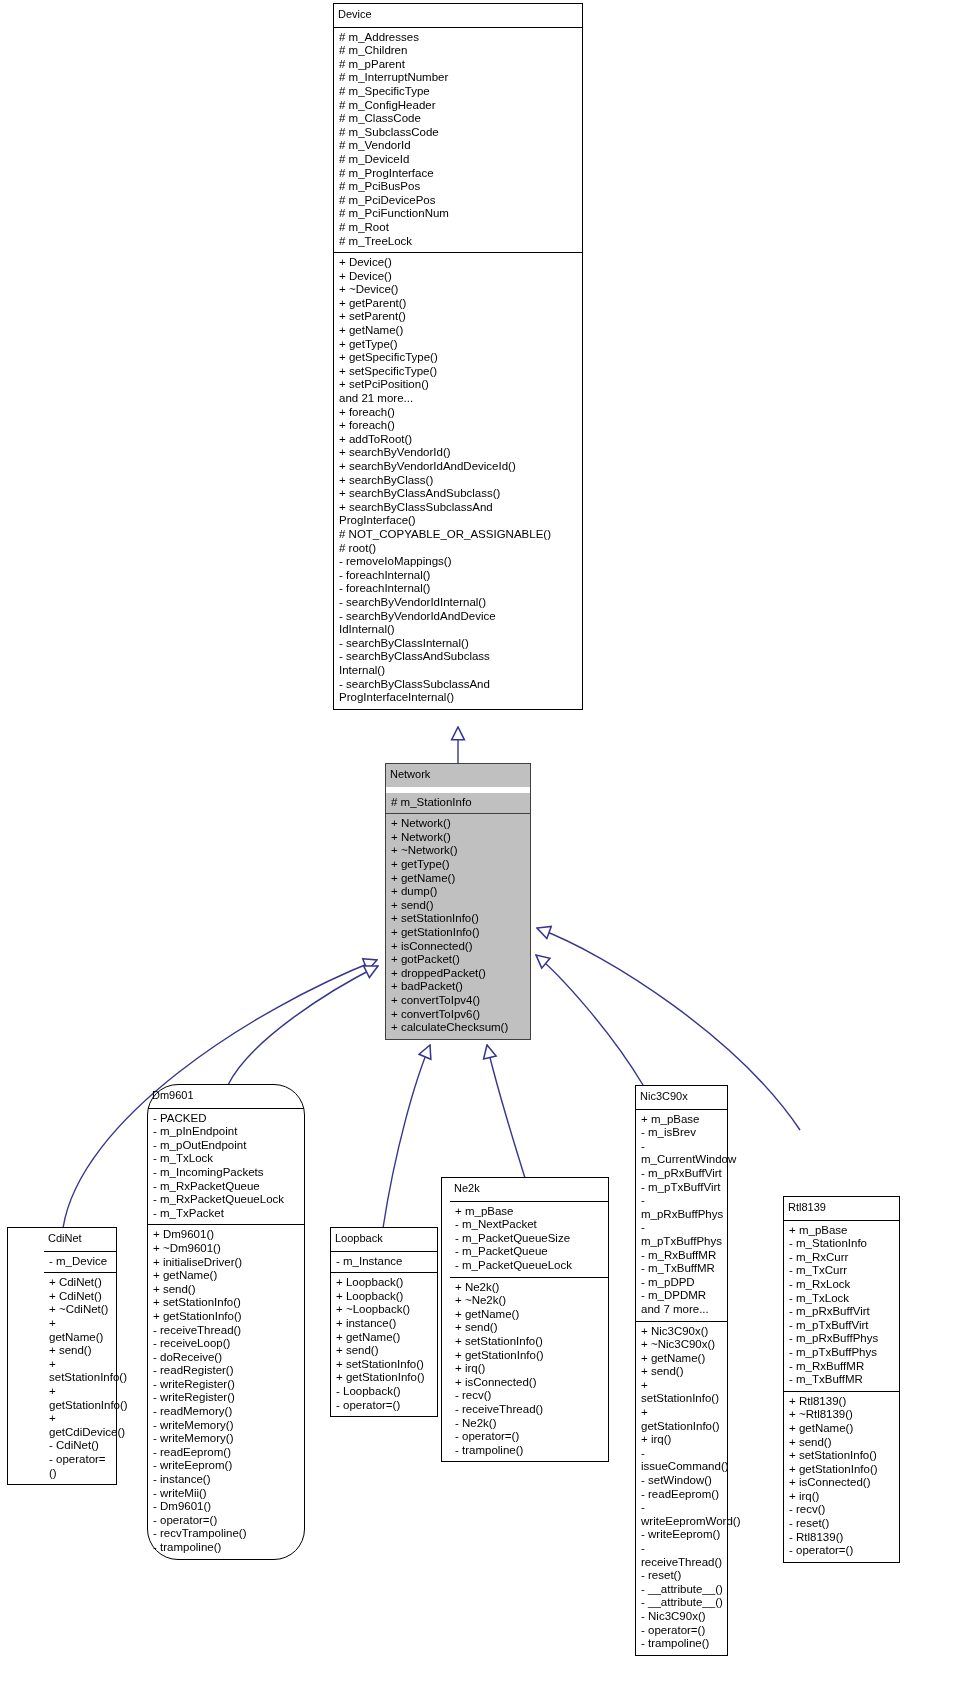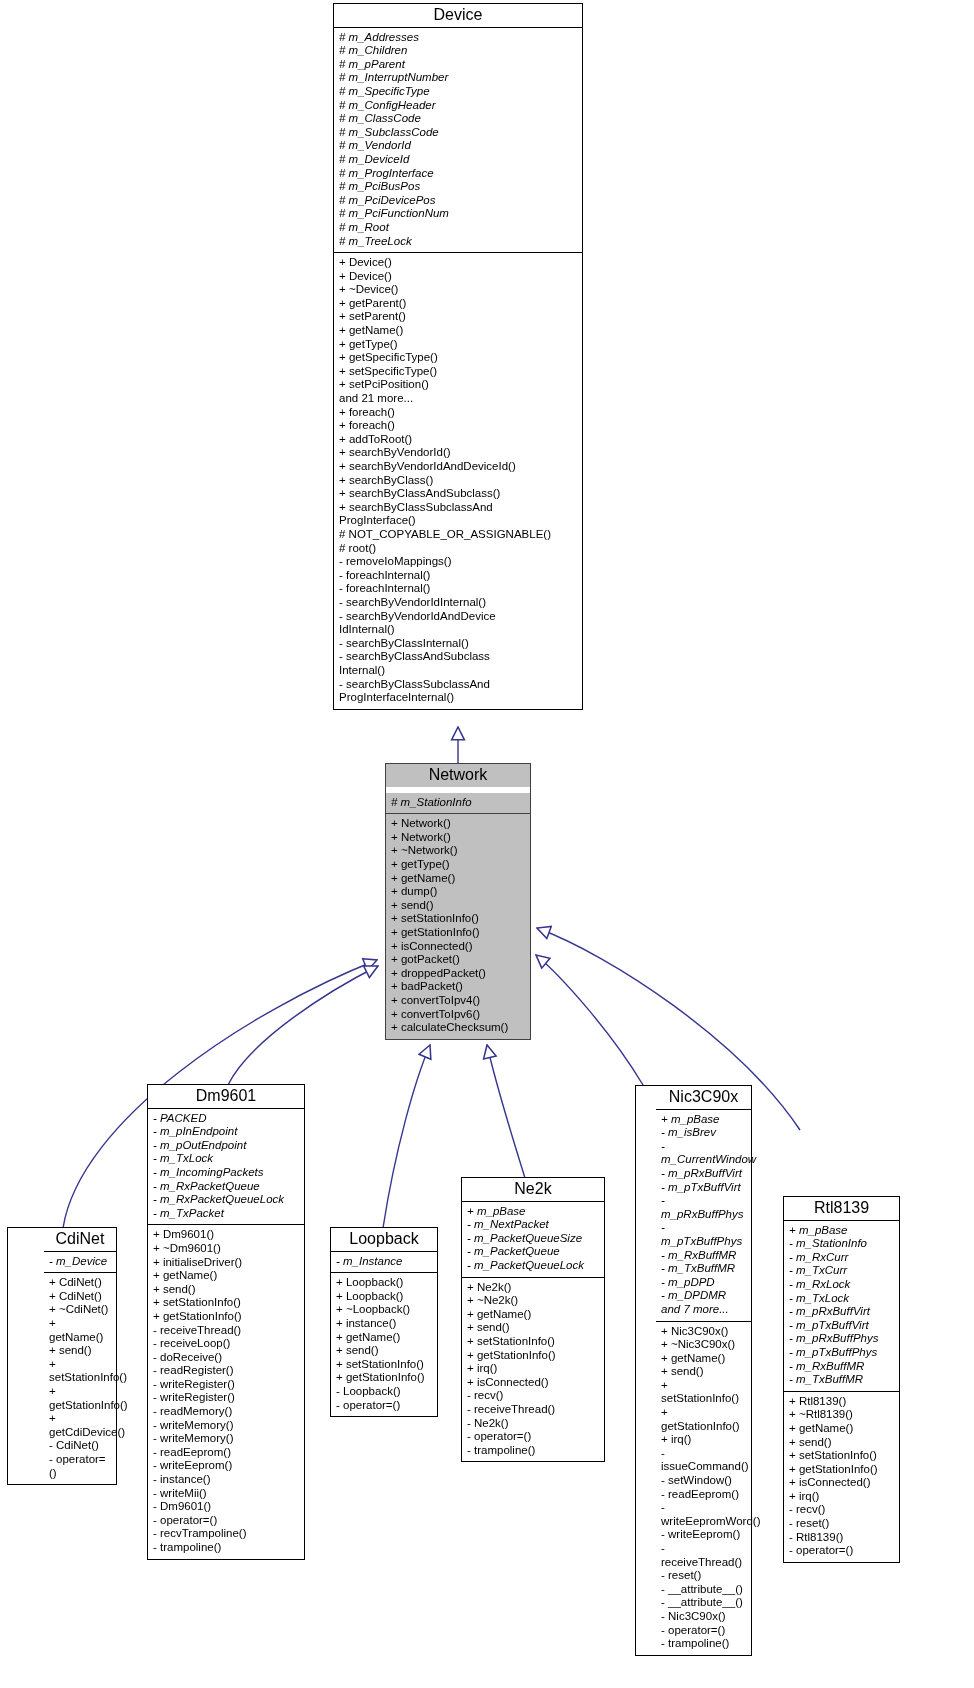--- a/index.html
+++ b/index.html
@@ -19,31 +19,31 @@
     font-size:11.5px;
     line-height:13.6px;
     color:#000000;
     z-index:2;
   }
   .uml-box.highlight{
     background:#c0c0c0;
     border:1px solid #404040;
   }
   .uml-title{
-    text-align:center;
+    text-align:left;
     padding:4px 4px 5px 4px;
     border-bottom:1px solid #000000;
-    font-size:16px;
+    font-size:11px;
     white-space:nowrap;
   }
   .uml-box.highlight .uml-title{border-bottom:6px solid #ffffff;}
   .uml-attrs,.uml-ops{
     padding:3px 4px 4px 5px;
   }
-  .uml-attrs{border-bottom:1px solid #000000;font-style:italic;}
+  .uml-attrs{border-bottom:1px solid #000000;}
   .uml-box.highlight .uml-attrs{border-bottom:1px solid #404040;}
   .uml-row{
     white-space:pre-wrap;
     word-break:normal;
   }
   
   .uml-box::after{content:"";}
 </style>
 </head>
 <body>
@@ -180,21 +180,21 @@
         <div class="uml-row">+ getName()</div>
         <div class="uml-row">+ send()</div>
         <div class="uml-row">+ setStationInfo()</div>
         <div class="uml-row">+ getStationInfo()</div>
         <div class="uml-row">+ getCdiDevice()</div>
         <div class="uml-row">- CdiNet()</div>
         <div class="uml-row">- operator=()</div>
       </div>
   </div>
 
-  <div class="uml-box" id="box-dm9601" style="left:147px;top:1084px;width:158px;">
+  <div class="uml-box" id="box-dm9601" style="left:147px;top:1084px;width:158px;border-radius:31px;">
     <div class="uml-title">Dm9601</div>
     <div class="uml-attrs">
         <div class="uml-row">- PACKED</div>
         <div class="uml-row">- m_pInEndpoint</div>
         <div class="uml-row">- m_pOutEndpoint</div>
         <div class="uml-row">- m_TxLock</div>
         <div class="uml-row">- m_IncomingPackets</div>
         <div class="uml-row">- m_RxPacketQueue</div>
         <div class="uml-row">- m_RxPacketQueueLock</div>
         <div class="uml-row">- m_TxPacket</div>
@@ -239,21 +239,21 @@
         <div class="uml-row">+ instance()</div>
         <div class="uml-row">+ getName()</div>
         <div class="uml-row">+ send()</div>
         <div class="uml-row">+ setStationInfo()</div>
         <div class="uml-row">+ getStationInfo()</div>
         <div class="uml-row">- Loopback()</div>
         <div class="uml-row">- operator=()</div>
       </div>
   </div>
 
-  <div class="uml-box" id="box-ne2k" style="left:461px;top:1177px;width:144px;">
+  <div class="uml-box" id="box-ne2k" style="left:441px;top:1177px;width:168px;padding-left:8px;">
     <div class="uml-title">Ne2k</div>
     <div class="uml-attrs">
         <div class="uml-row">+ m_pBase</div>
         <div class="uml-row">- m_NextPacket</div>
         <div class="uml-row">- m_PacketQueueSize</div>
         <div class="uml-row">- m_PacketQueue</div>
         <div class="uml-row">- m_PacketQueueLock</div>
       </div>
     <div class="uml-ops">
         <div class="uml-row">+ Ne2k()</div>
@@ -265,21 +265,21 @@
         <div class="uml-row">+ irq()</div>
         <div class="uml-row">+ isConnected()</div>
         <div class="uml-row">- recv()</div>
         <div class="uml-row">- receiveThread()</div>
         <div class="uml-row">- Ne2k()</div>
         <div class="uml-row">- operator=()</div>
         <div class="uml-row">- trampoline()</div>
       </div>
   </div>
 
-  <div class="uml-box" id="box-nic3c90x" style="left:635px;top:1085px;width:117px;padding-left:20px;">
+  <div class="uml-box" id="box-nic3c90x" style="left:635px;top:1085px;width:93px;">
     <div class="uml-title">Nic3C90x</div>
     <div class="uml-attrs">
         <div class="uml-row">+ m_pBase</div>
         <div class="uml-row">- m_isBrev</div>
         <div class="uml-row">- m_CurrentWindow</div>
         <div class="uml-row">- m_pRxBuffVirt</div>
         <div class="uml-row">- m_pTxBuffVirt</div>
         <div class="uml-row">- m_pRxBuffPhys</div>
         <div class="uml-row">- m_pTxBuffPhys</div>
         <div class="uml-row">- m_RxBuffMR</div>

